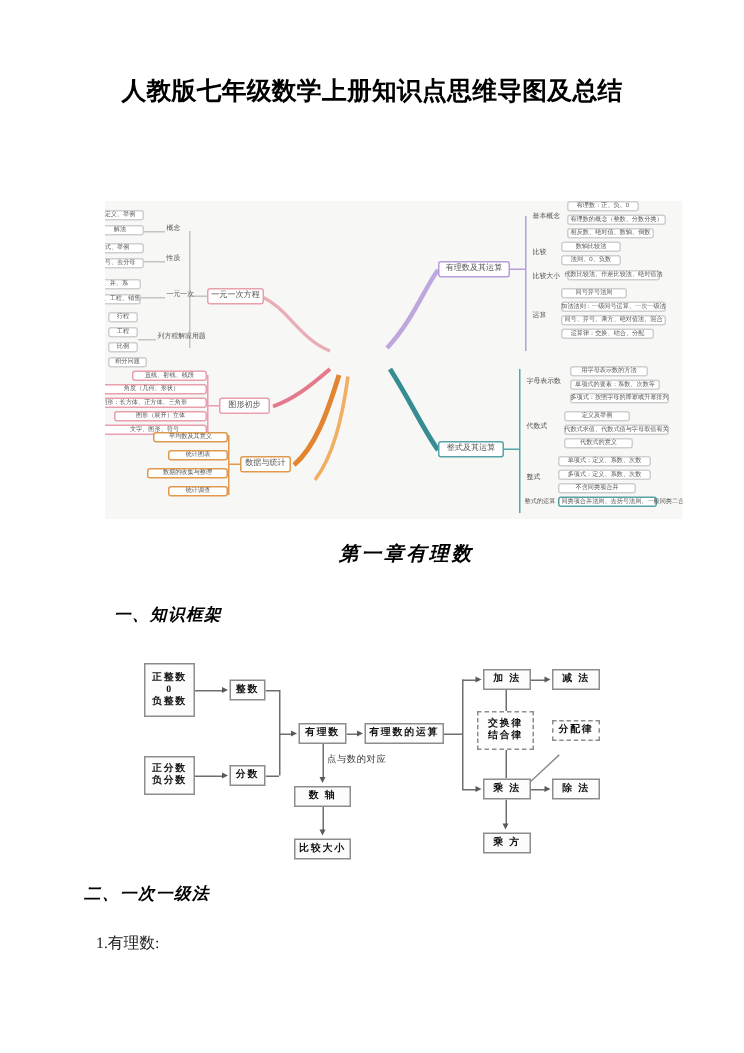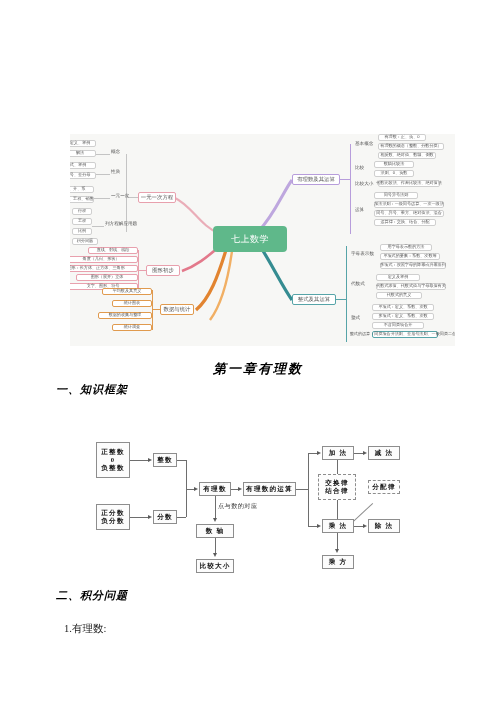--- a/index.html
+++ b/index.html
@@ -109,21 +109,21 @@
     z-index: 2;
   }
   .ln-purple { background: #b79ddb; }
   .ln-teal   { background: #56a4a8; }
   .ln-pink   { background: #e8a0ad; }
   .ln-orange { background: #e09a4e; }
 
   
   .chapter-title {
     position: absolute;
-    left: 4px; top: 360px;
+    left: 17px; top: 360px;
     width: 412px;
     text-align: center;
     font-size: 13px;
     font-weight: bold;
     font-style: italic;
     letter-spacing: 2px;
     color: #000;
     font-family: "DejaVu Serif", serif;
     padding-left: 48px;
   }
@@ -131,21 +131,21 @@
   .sec-heading {
     position: absolute;
     left: 56px;
     font-size: 11px;
     font-weight: bold;
     font-style: italic;
     letter-spacing: 1px;
     color: #000;
     font-family: "DejaVu Serif", serif;
   }
-  #sec1 { top: 382px; }
+  #sec1 { top: 402px; margin-left: 20px; }
   #sec2 { top: 588px; }
 
   .body-text {
     position: absolute;
     left: 64px;
     font-size: 10.5px;
     color: #222;
     font-family: "Liberation Serif", "DejaVu Serif", serif;
   }
   #item1 { top: 622px; text-align: right; }
@@ -212,39 +212,39 @@
     background: #8d8d8d;
     transform-origin: 0 0;
     z-index: 1;
   }
 </style>
 </head>
 <body>
 
 <div class="page">
 
+  <div class="doc-title">人教版七年级数学上册知识点思维导图及总结</div>
 
 
   <div class="mindmap">
 
     <svg class="mm-canvas" viewBox="0 0 385 212" xmlns="http://www.w3.org/2000/svg">
 
       <path d="M150 100 C 130 92, 122 72, 105 64" stroke="#e8a0ad" stroke-width="2.2" fill="none" opacity="0.85"></path>
 
       <path d="M188 98 C 205 80, 213 58, 222 46" stroke="#b79ddb" stroke-width="3" fill="none" opacity="0.9"></path>
 
       <path d="M190 112 C 204 134, 212 152, 222 166" stroke="#1f7f86" stroke-width="3.2" fill="none" opacity="0.9"></path>
 
       <path d="M150 112 C 136 124, 126 132, 112 137" stroke="#e06a80" stroke-width="2.6" fill="none" opacity="0.9"></path>
 
       <path d="M156 116 C 148 142, 140 164, 126 176" stroke="#e07a1e" stroke-width="3.2" fill="none" opacity="0.92"></path>
       <path d="M162 117 C 158 146, 152 170, 140 186" stroke="#f0a24a" stroke-width="2.4" fill="none" opacity="0.85"></path>
     </svg>
 
-    <div class="mm-center">七上数学</div>
 
     <div class="mm-node main b-pink" style="left:68px; top:58px; width:38px;">一元一次方程</div>
     <div class="mm-line" style="left:56px; top:63px; width:12px; height:1px;"></div>
     <div class="mm-line" style="left:56px; top:20px; width:1px; height:78px;"></div>
 
     <div class="mm-node plain" style="left:40px; top:16px; width:16px;">概念</div>
     <div class="mm-line" style="left:26px; top:20px; width:14px; height:1px;"></div>
     <div class="mm-node leaf b-grey" style="left:-6px; top:6px; width:32px;">定义、举例</div>
     <div class="mm-node leaf b-grey" style="left:-6px; top:16px; width:32px;">解法</div>
 
@@ -428,16 +428,16 @@
       <span>除 法</span>
     </div>
 
     <div class="fline v" style="left:241px; top:97px; height:17px;"></div>
     <div class="arrow down" style="left:238.5px; top:113px;"></div>
     <div class="fbox" style="left:226px; top:119px; width:32px; height:14px;">
       <span>乘 方</span>
     </div>
   </div>
 
-  <div class="sec-heading" id="sec2">二、积分问题</div>
+  <div class="sec-heading" id="sec2">二、一次一级法</div>
   <div class="body-text" id="item1">1.有理数:</div>
 
 </div>
 
 </body></html>

